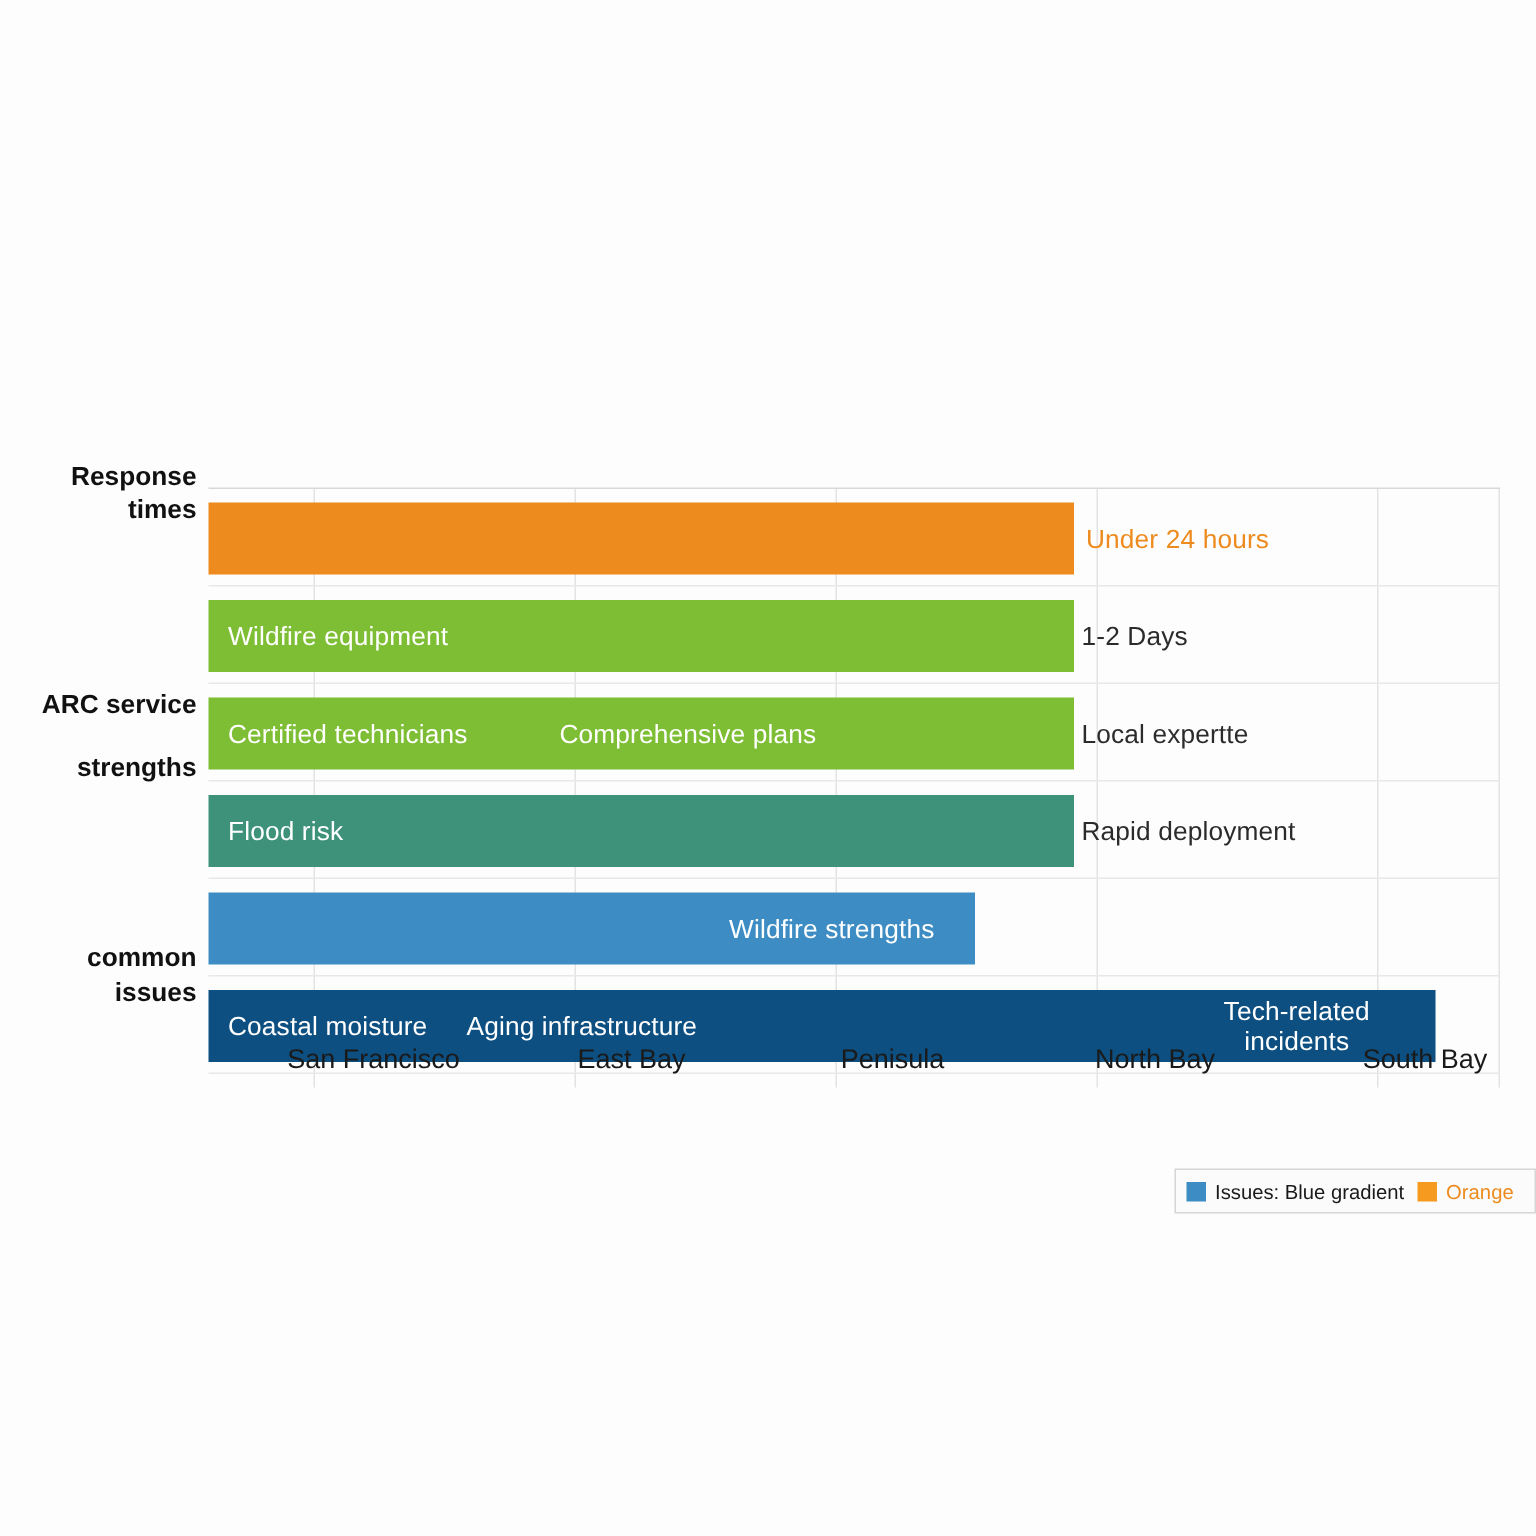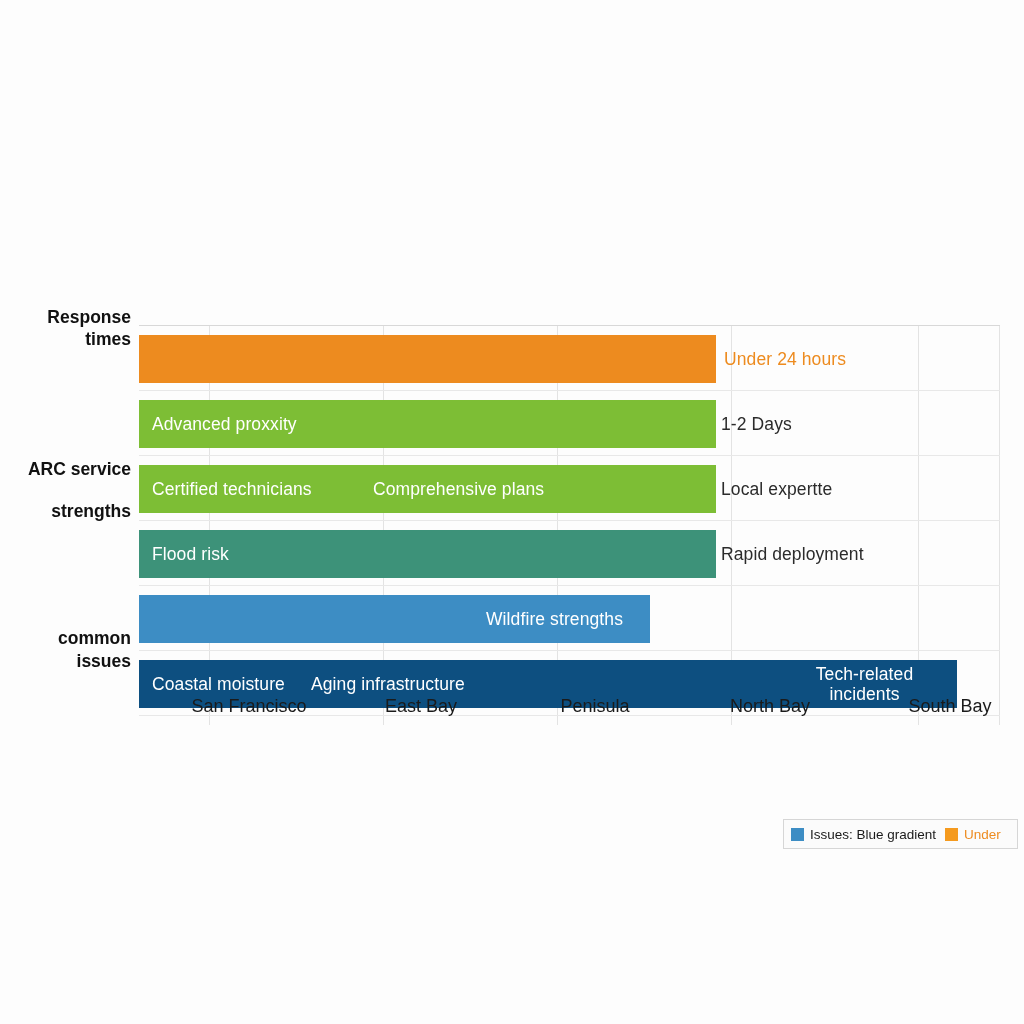--- a/index.html
+++ b/index.html
@@ -140,21 +140,20 @@
     height: 30px;
     background: #fbfbfb;
     border: 1px solid #d6d6d6;
     display: flex;
     align-items: center;
     padding: 0 7px;
     box-sizing: border-box;
     white-space: nowrap;
     overflow: hidden;
     max-width: 241px;
-    margin-top: 40px;
   }
   .legend-entry {
     display: flex;
     align-items: center;
     margin-right: 9px;
     white-space: nowrap;
   }
   .legend-swatch {
     width: 13px;
     height: 13px;
@@ -187,21 +186,21 @@
     <div class="gridline-h" style="top:324px;"></div>
     <div class="gridline-h" style="top:389px;"></div>
 
     <div class="bar-row" style="top:9px;">
       <div class="bar" style="width:577px; background:#ED8B1F;"></div>
       <div class="bar-outer-label" style="left:585px; color:#ED8B1F;">Under 24 hours</div>
     </div>
 
     <div class="bar-row" style="top:74px;">
       <div class="bar" style="width:577px; background:#7DBE35;"></div>
-      <div class="bar-inner-label" style="left:13px;">Advanced proxxity</div>
+      <div class="bar-inner-label" style="left:13px;">Wildfire equipment</div>
       <div class="bar-outer-label" style="left:582px;">1-2 Days</div>
     </div>
 
     <div class="bar-row" style="top:139px;">
       <div class="bar" style="width:577px; background:#7DBE35;"></div>
       <div class="bar-inner-label" style="left:13px;">Certified technicians</div>
       <div class="bar-inner-label" style="left:234px;">Comprehensive plans</div>
       <div class="bar-outer-label" style="left:582px;">Local expertte</div>
     </div>
 
@@ -244,17 +243,17 @@
     <div class="xtick" style="left:910px;">South Bay</div>
   </div>
 
   <div id="legend">
     <div class="legend-entry">
       <span class="legend-swatch" style="background:#3D8DC4;"></span>
       <span class="legend-text" style="color:#1a1a1a;">Issues: Blue gradient</span>
     </div>
     <div class="legend-entry">
       <span class="legend-swatch" style="background:#F59A1E;"></span>
-      <span class="legend-text" style="color:#ED8B1F;">Under</span>
+      <span class="legend-text" style="color:#ED8B1F;">Orange</span>
     </div>
   </div>
 
 </div>
 
 </body></html>

